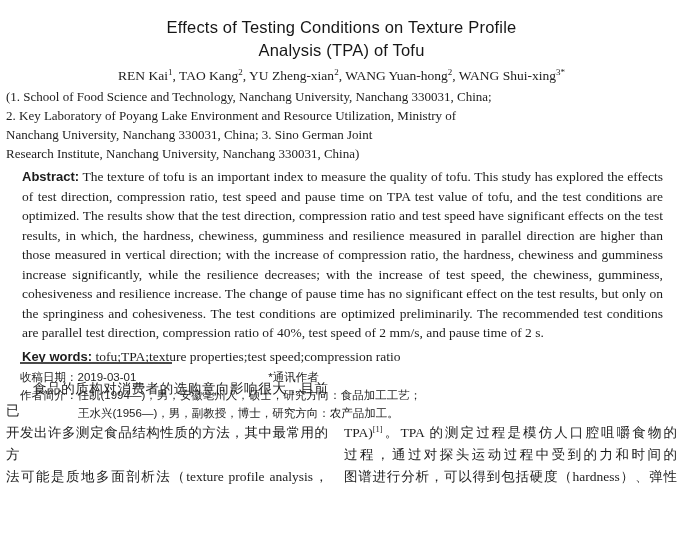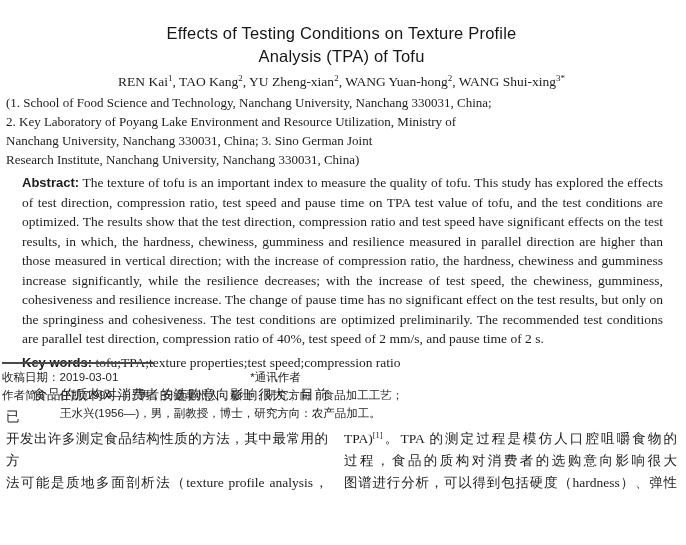--- a/index.html
+++ b/index.html
@@ -7,21 +7,21 @@
     width: 686px; height: 545px;
     background: #ffffff;
     color: #1c1c1c;
     font-family: "Liberation Serif", serif;
     overflow: hidden;
   }
   .page {
     position: relative;
     box-sizing: border-box;
     width: 686px; height: 425px;
-    padding: 22px 9px 0 6px;
+    padding: 16px 9px 0 6px;
   }
   
   .title {
     text-align: center;
     font-family: "Liberation Sans", sans-serif;
     font-weight: 400;
     font-size: 16.5px;
     line-height: 23px;
     letter-spacing: 0.2px;
     color: #161616;
@@ -77,21 +77,21 @@
   }
   .cjk-line.indent { text-indent: 2em; }
   .cjk-line sup.cite {
     font-size: 8.5px;
     line-height: 0;
     vertical-align: super;
   }
   
   .footnote {
     position: absolute;
-    left: 2px; right: 9px; bottom: 3px;
+    left: 20px; right: 9px; bottom: 3px;
     font-family: "Liberation Sans", sans-serif;
     font-size: 11.5px;
     line-height: 18px;
     color: #222222;
   }
   .fn-rule {
     width: 152px;
     height: 0;
     border-top: 2px solid #4a4a4a;
     margin-bottom: 4px;
@@ -127,21 +127,21 @@
   </div>
 
   <div class="columns">
     <div class="col-left">
       <div class="cjk-line indent">食品的质构对消费者的选购意向影响很大，目前已</div>
       <div class="cjk-line">开发出许多测定食品结构性质的方法，其中最常用的方</div>
       <div class="cjk-line">法可能是质地多面剖析法（texture profile analysis，</div>
     </div>
     <div class="col-right">
       <div class="cjk-line"><span>TPA)</span><sup class="cite">[1]</sup><span>。TPA 的测定过程是模仿人口腔咀嚼食物的</span></div>
-      <div class="cjk-line">过程，食品的质构对消费者的选购意向影响很大</div>
+      <div class="cjk-line">过程，通过对探头运动过程中受到的力和时间的</div>
       <div class="cjk-line">图谱进行分析，可以得到包括硬度（hardness）、弹性</div>
     </div>
   </div>
 
   <div class="footnote">
     <div class="fn-rule"></div>
     <div class="fn-line"><span>收稿日期：2019-03-01</span><span class="fn-corr">*通讯作者</span></div>
     <div class="fn-line">作者简介：任凯(1994—)，男，安徽亳州人，硕士，研究方向：食品加工工艺；</div>
     <div class="fn-line fn-indent">王水兴(1956—)，男，副教授，博士，研究方向：农产品加工。</div>
   </div>

